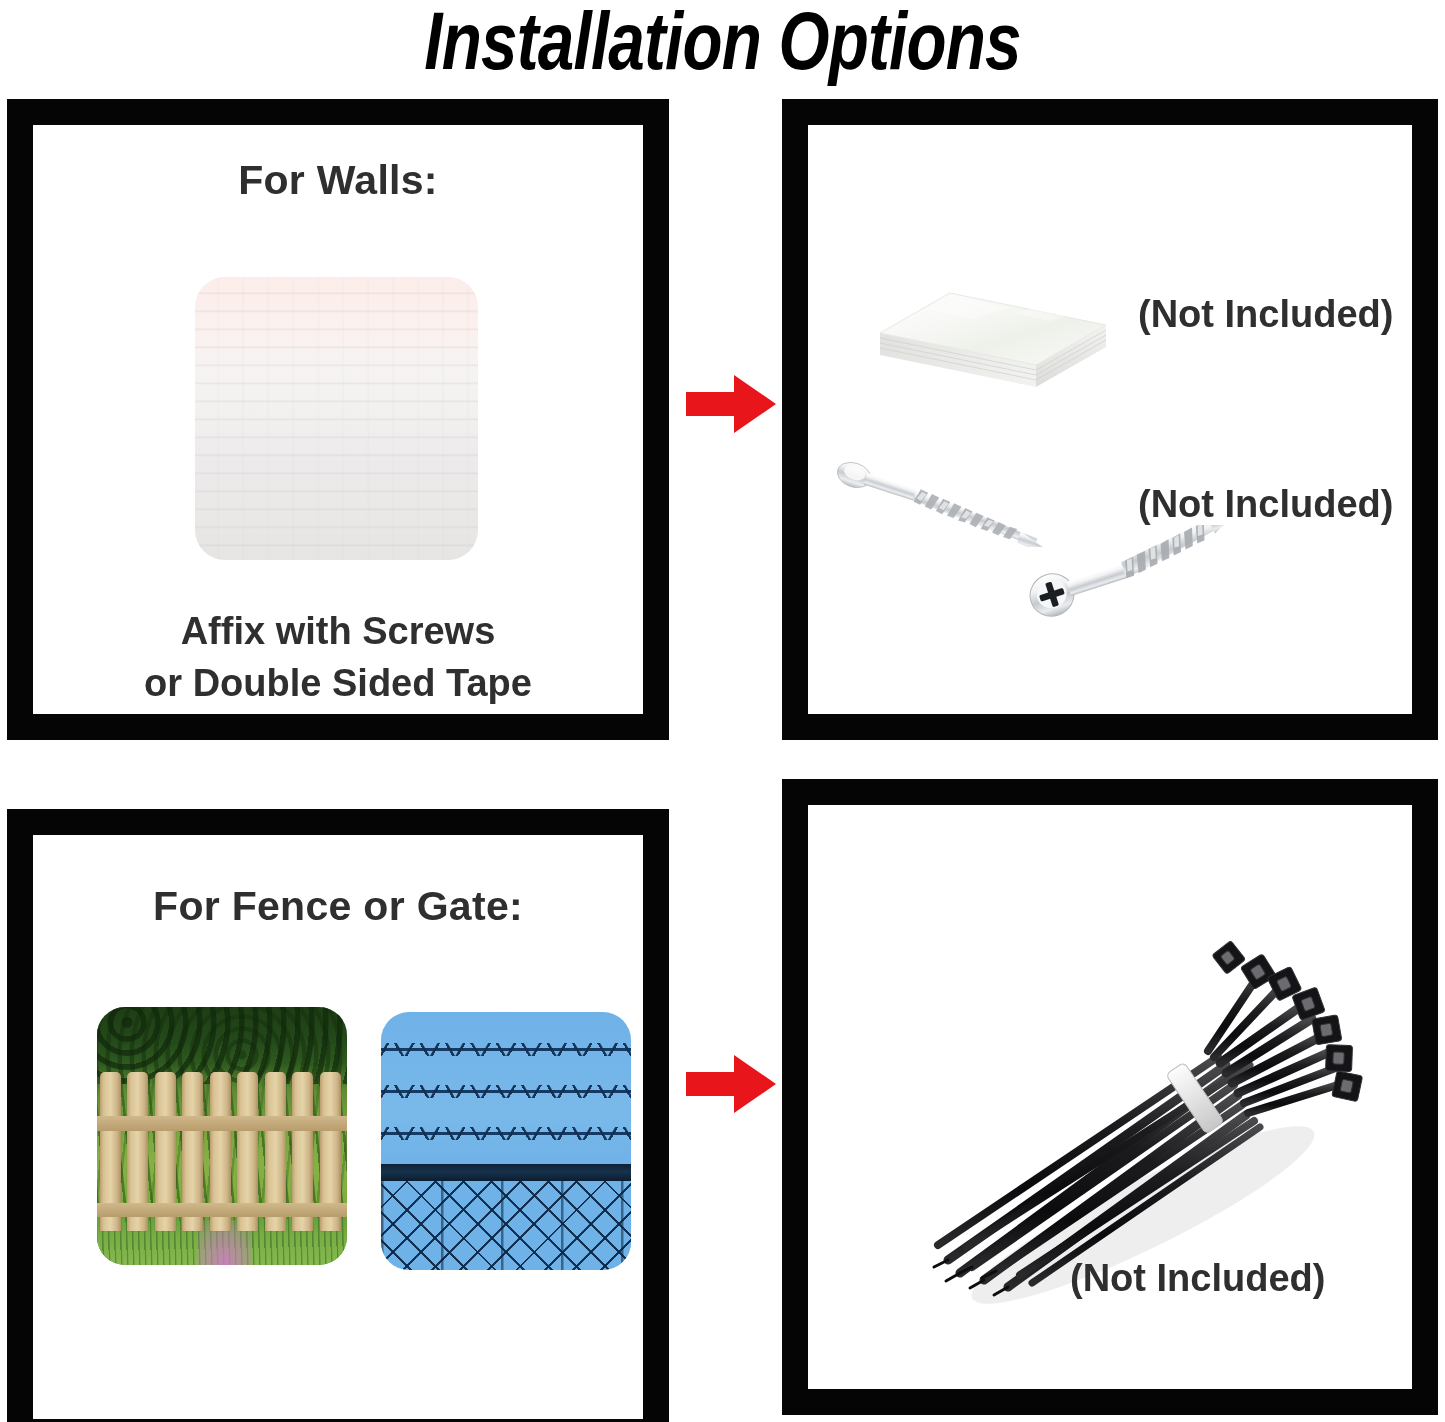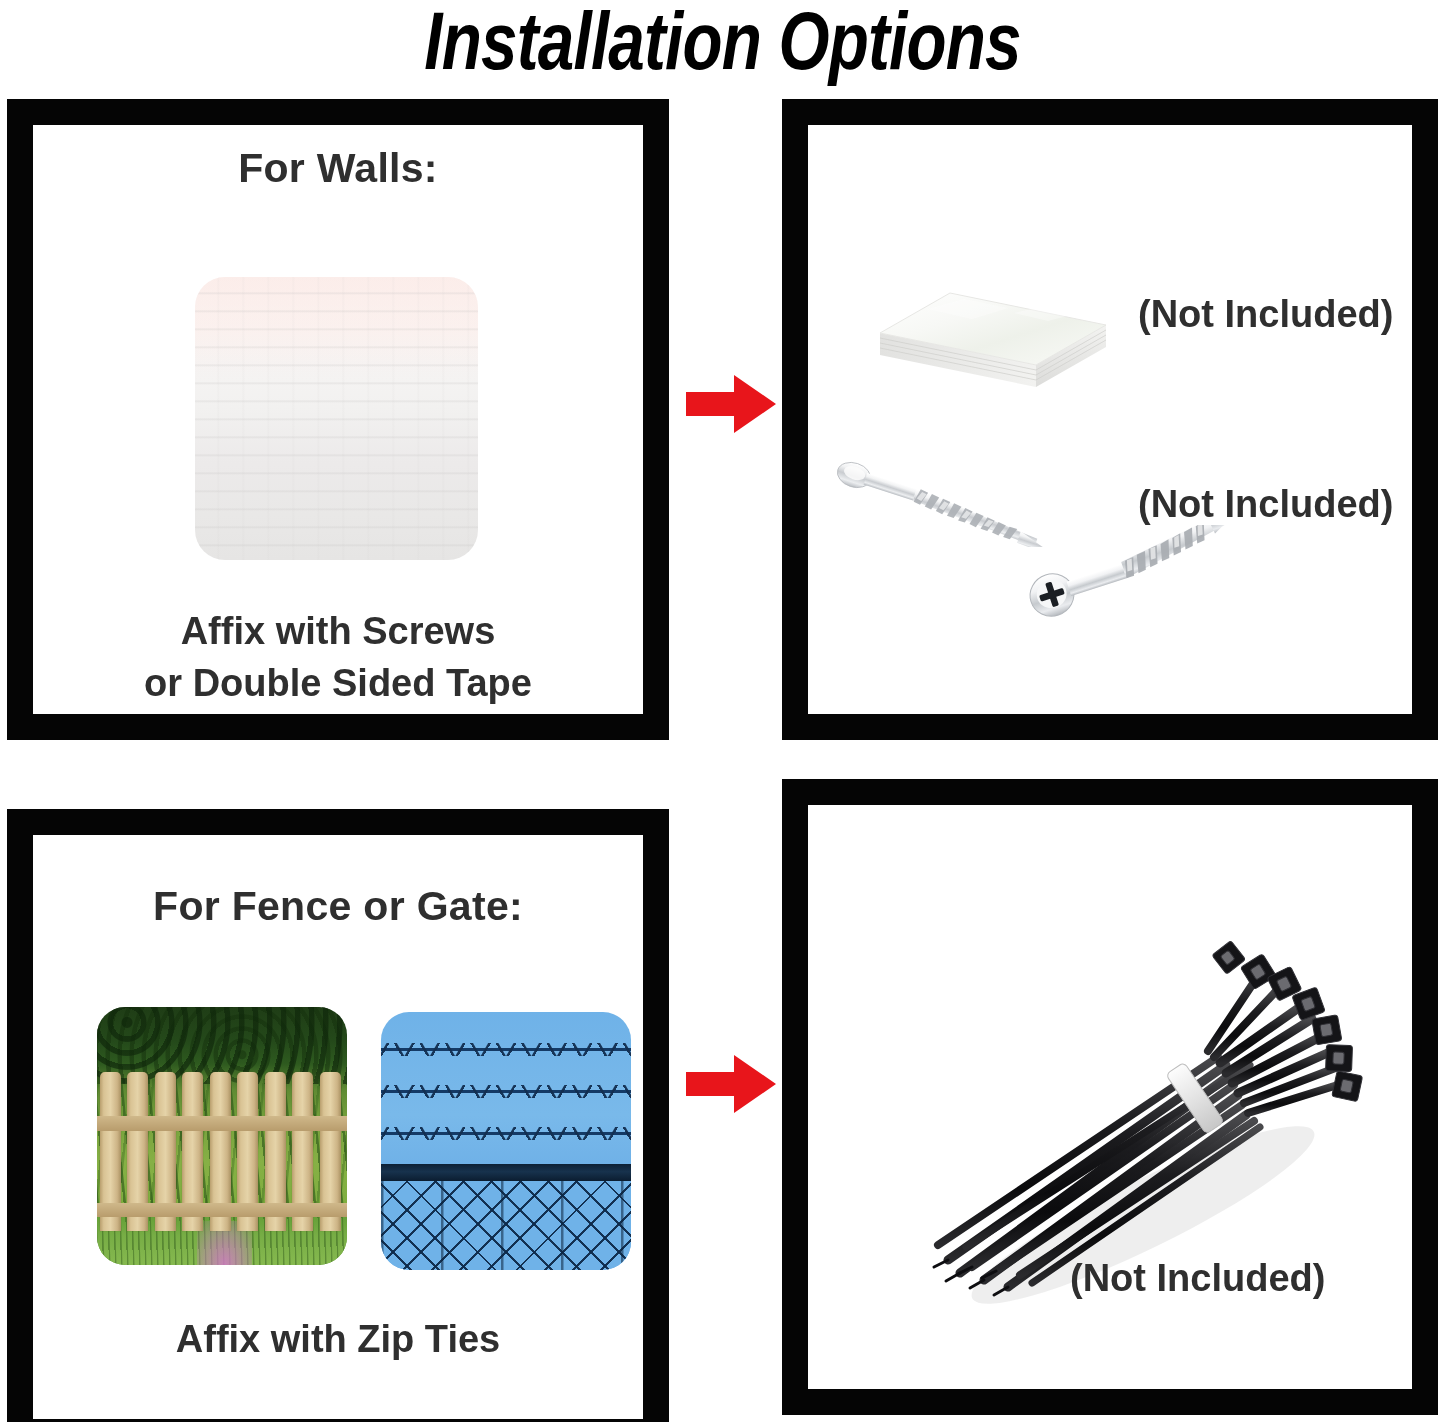--- a/index.html
+++ b/index.html
@@ -304,21 +304,21 @@
   }
 </style>
 </head>
 <body>
 
 <div id="page-title">Installation Options</div>
 
 <div class="panel" id="panel-walls">
   <div class="panel-inner">
 
-    <div class="panel-heading" style="top:20px;">For Walls:</div>
+    <div class="panel-heading" style="top:32px;">For Walls:</div>
 
     <div id="wall-swatch">
       <div class="warm"></div>
       <div class="mortar"></div>
       <div class="speckle"></div>
     </div>
 
     <div class="caption" style="top:532px;">or Double Sided Tape</div>
     <div class="caption" style="top:480px;">Affix with Screws</div>
 
@@ -502,21 +502,20 @@
       <div class="barb-spikes" style="top:31px;"></div>
       <div class="barb" style="top:78px;"></div>
       <div class="barb-spikes" style="top:73px;"></div>
       <div class="barb" style="top:120px;"></div>
       <div class="barb-spikes" style="top:115px;"></div>
       <div class="top-rail" style="top:152px;"></div>
       <div class="mesh" style="top:169px; height:89px;"></div>
       <div class="mesh-posts" style="top:169px; height:89px;"></div>
     </div>
 
-    <div class="caption" style="top:478px;">Affix with Zip Ties</div>
 
   </div>
 </div>
 
 <div class="red-arrow" id="arrow-fence">
   <svg viewBox="0 0 90 62" width="90" height="62" aria-hidden="true">
     <polygon points="0,19 48,19 48,2 90,31 48,60 48,43 0,43" fill="#E8151B"></polygon>
   </svg>
 </div>
 

